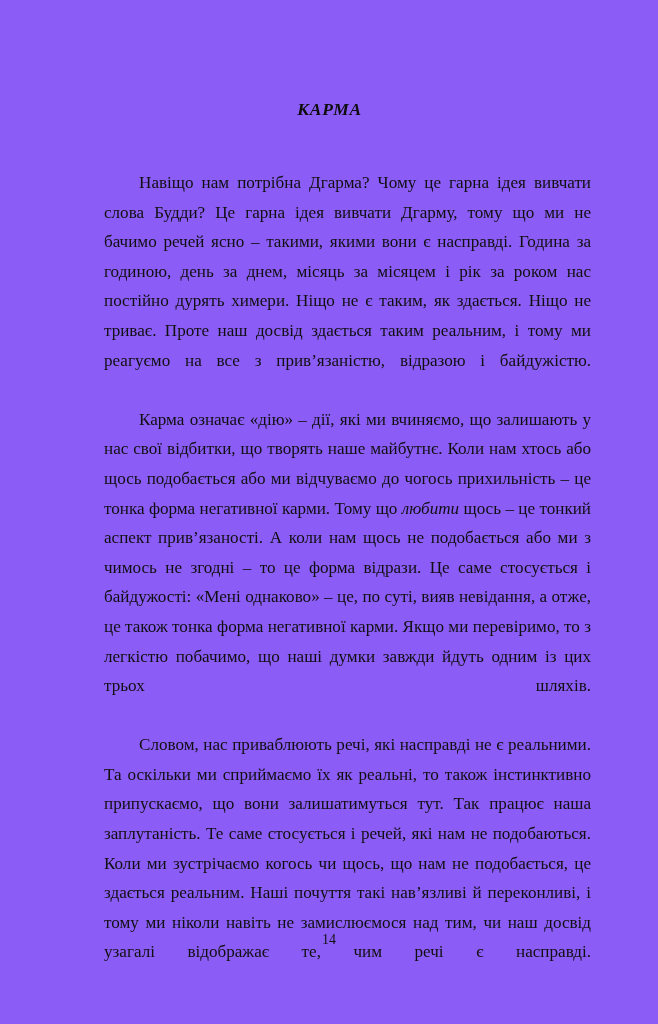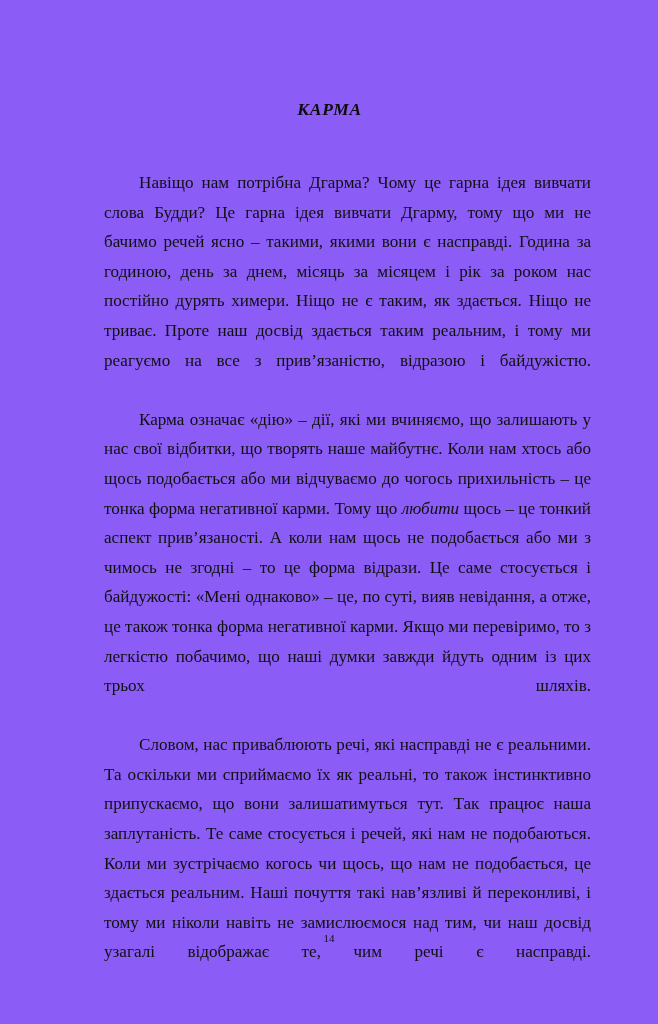--- a/index.html
+++ b/index.html
@@ -80,21 +80,21 @@
     font-style: italic;
     font-family: Liberation Serif, serif;
   }
 
   .folio {
     position: absolute;
     top: 933px;
     left: 0;
     width: 658px;
     text-align: center;
-    font-size: 11px;
+    font-size: 14px;
     line-height: 1;
     color: #111111;
   }
 </style>
 </head>
 <body style="background: rgb(253, 253, 253);">
 
 <div class="page">
 
   <div class="content">

